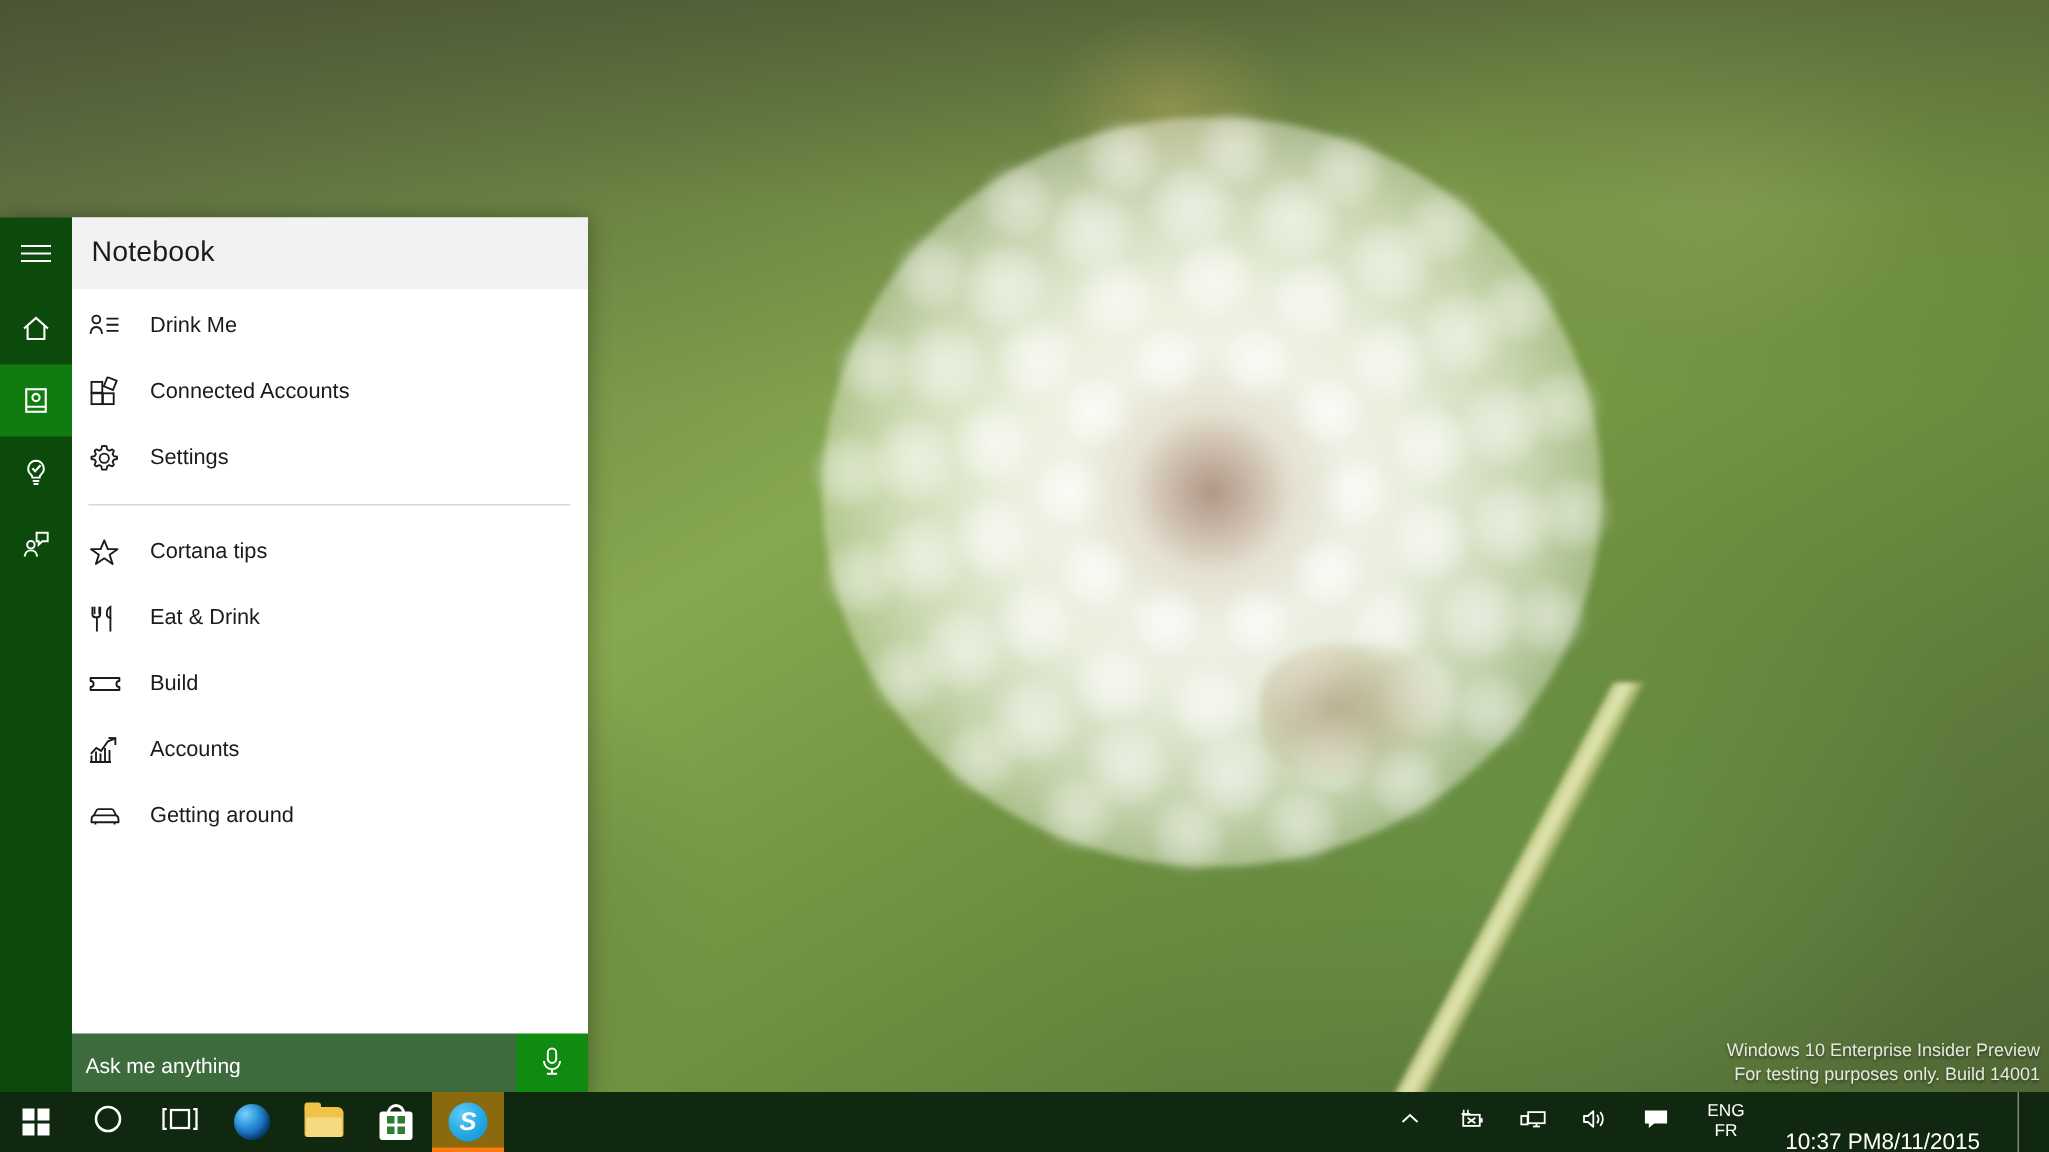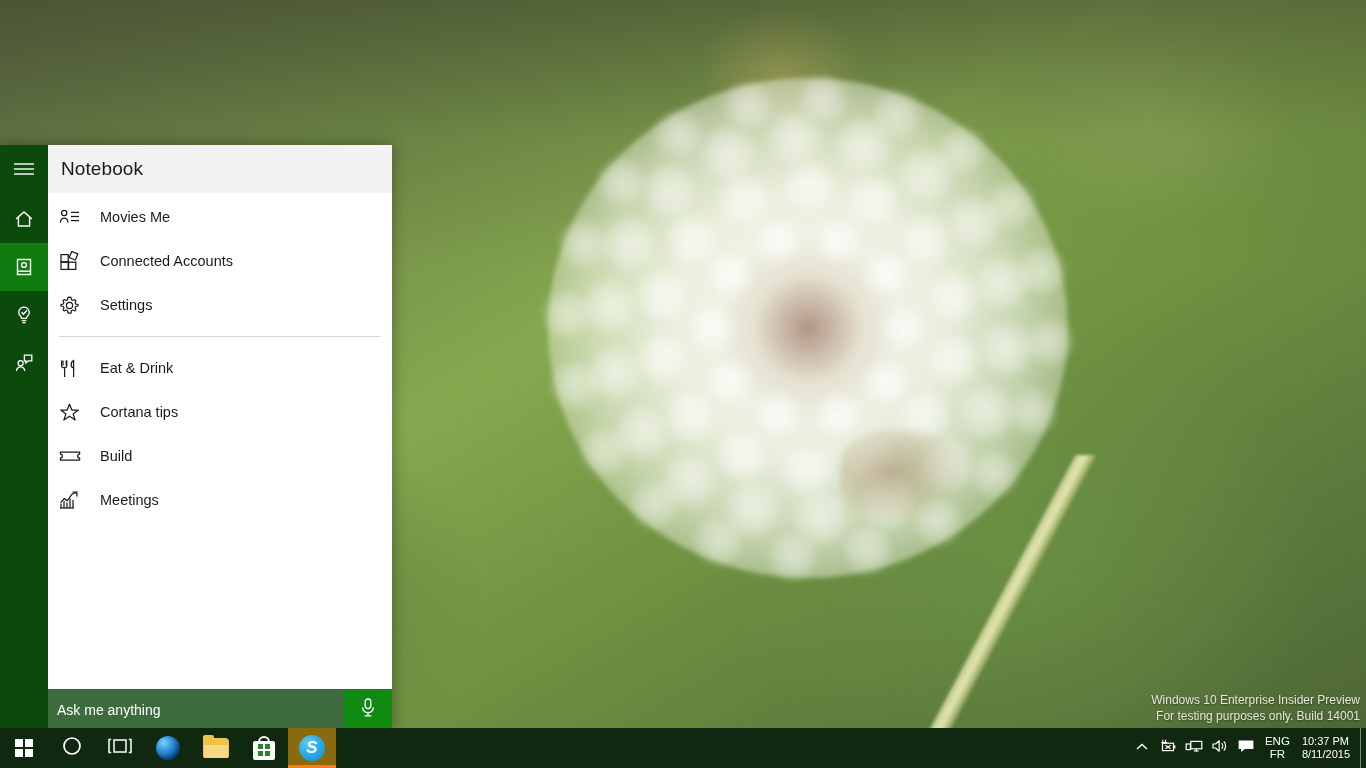--- a/index.html
+++ b/index.html
@@ -237,21 +237,22 @@
     position: absolute;
     left: 0; right: 0; bottom: 0;
     height: 3px;
     background: #ff7a10;
   }
   #taskbar-spacer { flex: 1 1 auto; }
 
   #tray {
     display: flex;
     align-items: center;
-    padding-right: 0;
+    padding-right: 15px;
+    gap: 15px;
   }
   .tray-icon {
     width: 26px;
     height: 40px;
     display: flex;
     align-items: center;
     justify-content: center;
     color: #ffffff;
     cursor: pointer;
   }
@@ -264,24 +265,25 @@
     justify-content: center;
     color: #ffffff;
     font-size: 11.5px;
     line-height: 13px;
     padding: 0 6px;
     cursor: pointer;
   }
   #tray-clock {
     height: 40px;
     display: flex;
-    flex-direction: column;
+    flex-direction: row;
+    align-items: flex-end;
     justify-content: center;
     color: #ffffff;
-    font-size: 11px;
+    font-size: 15px;
     line-height: 13px;
     padding: 0 10px 0 6px;
     cursor: pointer;
   }
   #show-desktop {
     width: 6px;
     height: 40px;
     border-left: 1px solid rgba(255,255,255,0.45);
     cursor: pointer;
   }
@@ -485,21 +487,21 @@
             <svg width="21" height="18" viewBox="0 0 21 18">
               <circle cx="5.2" cy="5" r="2.6" fill="none" stroke="#1b1b1b" stroke-width="1.25"></circle>
               <path d="M1.3 14.6 c0.3 -3 1.9 -4.6 3.9 -4.6 s3.6 1.6 3.9 4.6" fill="none" stroke="#1b1b1b" stroke-width="1.25"></path>
               <g stroke="#1b1b1b" stroke-width="1.25">
                 <line x1="12" y1="4.4" x2="20" y2="4.4"></line>
                 <line x1="12" y1="8.5" x2="20" y2="8.5"></line>
                 <line x1="12" y1="12.6" x2="20" y2="12.6"></line>
               </g>
             </svg>
           </span>
-          <span class="nb-label">Movies Me</span>
+          <span class="nb-label">Drink Me</span>
         </div>
 
         <div class="nb-item">
           <span class="nb-icon">
             <svg width="21" height="20" viewBox="0 0 21 20">
               <rect x="2" y="3.6" width="7.2" height="7.2" fill="none" stroke="#1b1b1b" stroke-width="1.25"></rect>
               <rect x="2" y="11.2" width="7.2" height="7.2" fill="none" stroke="#1b1b1b" stroke-width="1.25"></rect>
               <rect x="9.6" y="11.2" width="7.2" height="7.2" fill="none" stroke="#1b1b1b" stroke-width="1.25"></rect>
               <rect x="11.2" y="1.4" width="6.6" height="6.6" fill="none" stroke="#1b1b1b" stroke-width="1.25" transform="rotate(22 14.5 4.7)"></rect>
             </svg>
@@ -511,44 +513,44 @@
           <span class="nb-icon">
             <svg width="21" height="21" viewBox="0 0 21 21">
               <path d="M10.5 2.2 l1.5 0.25 0.45 2.2 1.35 0.8 2.05 -0.9 1.1 1.1 -0.9 2.05 0.8 1.35 2.2 0.45 0 1.5 -2.2 0.45 -0.8 1.35 0.9 2.05 -1.1 1.1 -2.05 -0.9 -1.35 0.8 -0.45 2.2 -1.5 0.1 -1.5 -0.1 -0.45 -2.2 -1.35 -0.8 -2.05 0.9 -1.1 -1.1 0.9 -2.05 -0.8 -1.35 -2.2 -0.45 0 -1.5 2.2 -0.45 0.8 -1.35 -0.9 -2.05 1.1 -1.1 2.05 0.9 1.35 -0.8 0.45 -2.2 z" fill="none" stroke="#1b1b1b" stroke-width="1.2" stroke-linejoin="round"></path>
               <circle cx="10.5" cy="10.5" r="3.1" fill="none" stroke="#1b1b1b" stroke-width="1.2"></circle>
             </svg>
           </span>
           <span class="nb-label">Settings</span>
         </div>
 
         <div class="nb-divider"></div>
+
+        <div class="nb-item">
+          <span class="nb-icon">
+            <svg width="21" height="20" viewBox="0 0 21 20">
+              <path d="M10.5 2.2 L12.9 8.1 L19.3 8.1 L14.1 11.9 L16.1 18 L10.5 14.2 L4.9 18 L6.9 11.9 L1.7 8.1 L8.1 8.1 z" fill="none" stroke="#1b1b1b" stroke-width="1.25" stroke-linejoin="round"></path>
+            </svg>
+          </span>
+          <span class="nb-label">Cortana tips</span>
+        </div>
 
         <div class="nb-item">
           <span class="nb-icon">
             <svg width="21" height="21" viewBox="0 0 21 21">
               <g stroke="#1b1b1b" stroke-width="1.25" fill="none">
                 <line x1="4" y1="2.5" x2="4" y2="7.5"></line>
                 <line x1="7.2" y1="2.5" x2="7.2" y2="7.5"></line>
                 <path d="M2.6 2.5 v5.2 c0 1.1 0.9 1.8 2 1.8 h1.2 c1.1 0 2 -0.7 2 -1.8 v-5.2"></path>
                 <line x1="5.6" y1="9.5" x2="5.6" y2="19"></line>
                 <path d="M14.6 2.5 c-1.7 0.7 -2.4 2.6 -2.4 4.6 c0 1.6 0.8 2.6 2.4 2.8 z"></path>
                 <line x1="14.6" y1="9.6" x2="14.6" y2="19"></line>
               </g>
             </svg>
           </span>
           <span class="nb-label">Eat &amp; Drink</span>
-        </div>
-
-        <div class="nb-item">
-          <span class="nb-icon">
-            <svg width="21" height="20" viewBox="0 0 21 20">
-              <path d="M10.5 2.2 L12.9 8.1 L19.3 8.1 L14.1 11.9 L16.1 18 L10.5 14.2 L4.9 18 L6.9 11.9 L1.7 8.1 L8.1 8.1 z" fill="none" stroke="#1b1b1b" stroke-width="1.25" stroke-linejoin="round"></path>
-            </svg>
-          </span>
-          <span class="nb-label">Cortana tips</span>
         </div>
 
         <div class="nb-item">
           <span class="nb-icon">
             <svg width="22" height="16" viewBox="0 0 22 16">
               <path d="M1.4 4 h19.2 v2 a2 2 0 0 0 0 4 v2 H1.4 v-2 a2 2 0 0 0 0 -4 z" fill="none" stroke="#1b1b1b" stroke-width="1.25" stroke-linejoin="round"></path>
             </svg>
           </span>
           <span class="nb-label">Build</span>
         </div>
@@ -561,23 +563,34 @@
                 <line x1="5" y1="11" x2="5" y2="18"></line>
                 <line x1="8" y1="12.4" x2="8" y2="18"></line>
                 <line x1="11" y1="8.6" x2="11" y2="18"></line>
                 <line x1="14" y1="10" x2="14" y2="18"></line>
                 <line x1="1" y1="18" x2="15" y2="18"></line>
                 <path d="M1.6 12.6 L5.2 8.6 L8.4 10.6 L13 4.2 L17.6 2.4"></path>
                 <path d="M13.4 2 L17.9 2.1 L17.9 6.6"></path>
               </g>
             </svg>
           </span>
-          <span class="nb-label">Meetings</span>
-        </div>
-
+          <span class="nb-label">Accounts</span>
+        </div>
+
+        <div class="nb-item">
+          <span class="nb-icon">
+            <svg width="22" height="16" viewBox="0 0 22 16">
+              <path d="M2 10.6 c0 -2 0.6 -2.7 1.6 -3 L5.2 4.4 c0.3 -0.7 0.9 -1 1.7 -1 h8.2 c0.8 0 1.4 0.3 1.7 1 l1.6 3.2 c1 0.3 1.6 1 1.6 3 v1.6 H2 z" fill="none" stroke="#1b1b1b" stroke-width="1.25" stroke-linejoin="round"></path>
+              <line x1="3.6" y1="7.6" x2="18.4" y2="7.6" stroke="#1b1b1b" stroke-width="1.25"></line>
+              <line x1="4.6" y1="12.2" x2="4.6" y2="13.6" stroke="#1b1b1b" stroke-width="1.25"></line>
+              <line x1="17.4" y1="12.2" x2="17.4" y2="13.6" stroke="#1b1b1b" stroke-width="1.25"></line>
+            </svg>
+          </span>
+          <span class="nb-label">Getting around</span>
+        </div>
 
 
 
 
       </div>
 
       <div id="cortana-searchbar">
         <div id="search-input-wrap">
           <input id="search-input" type="text" placeholder="Ask me anything" style="">
         </div>

